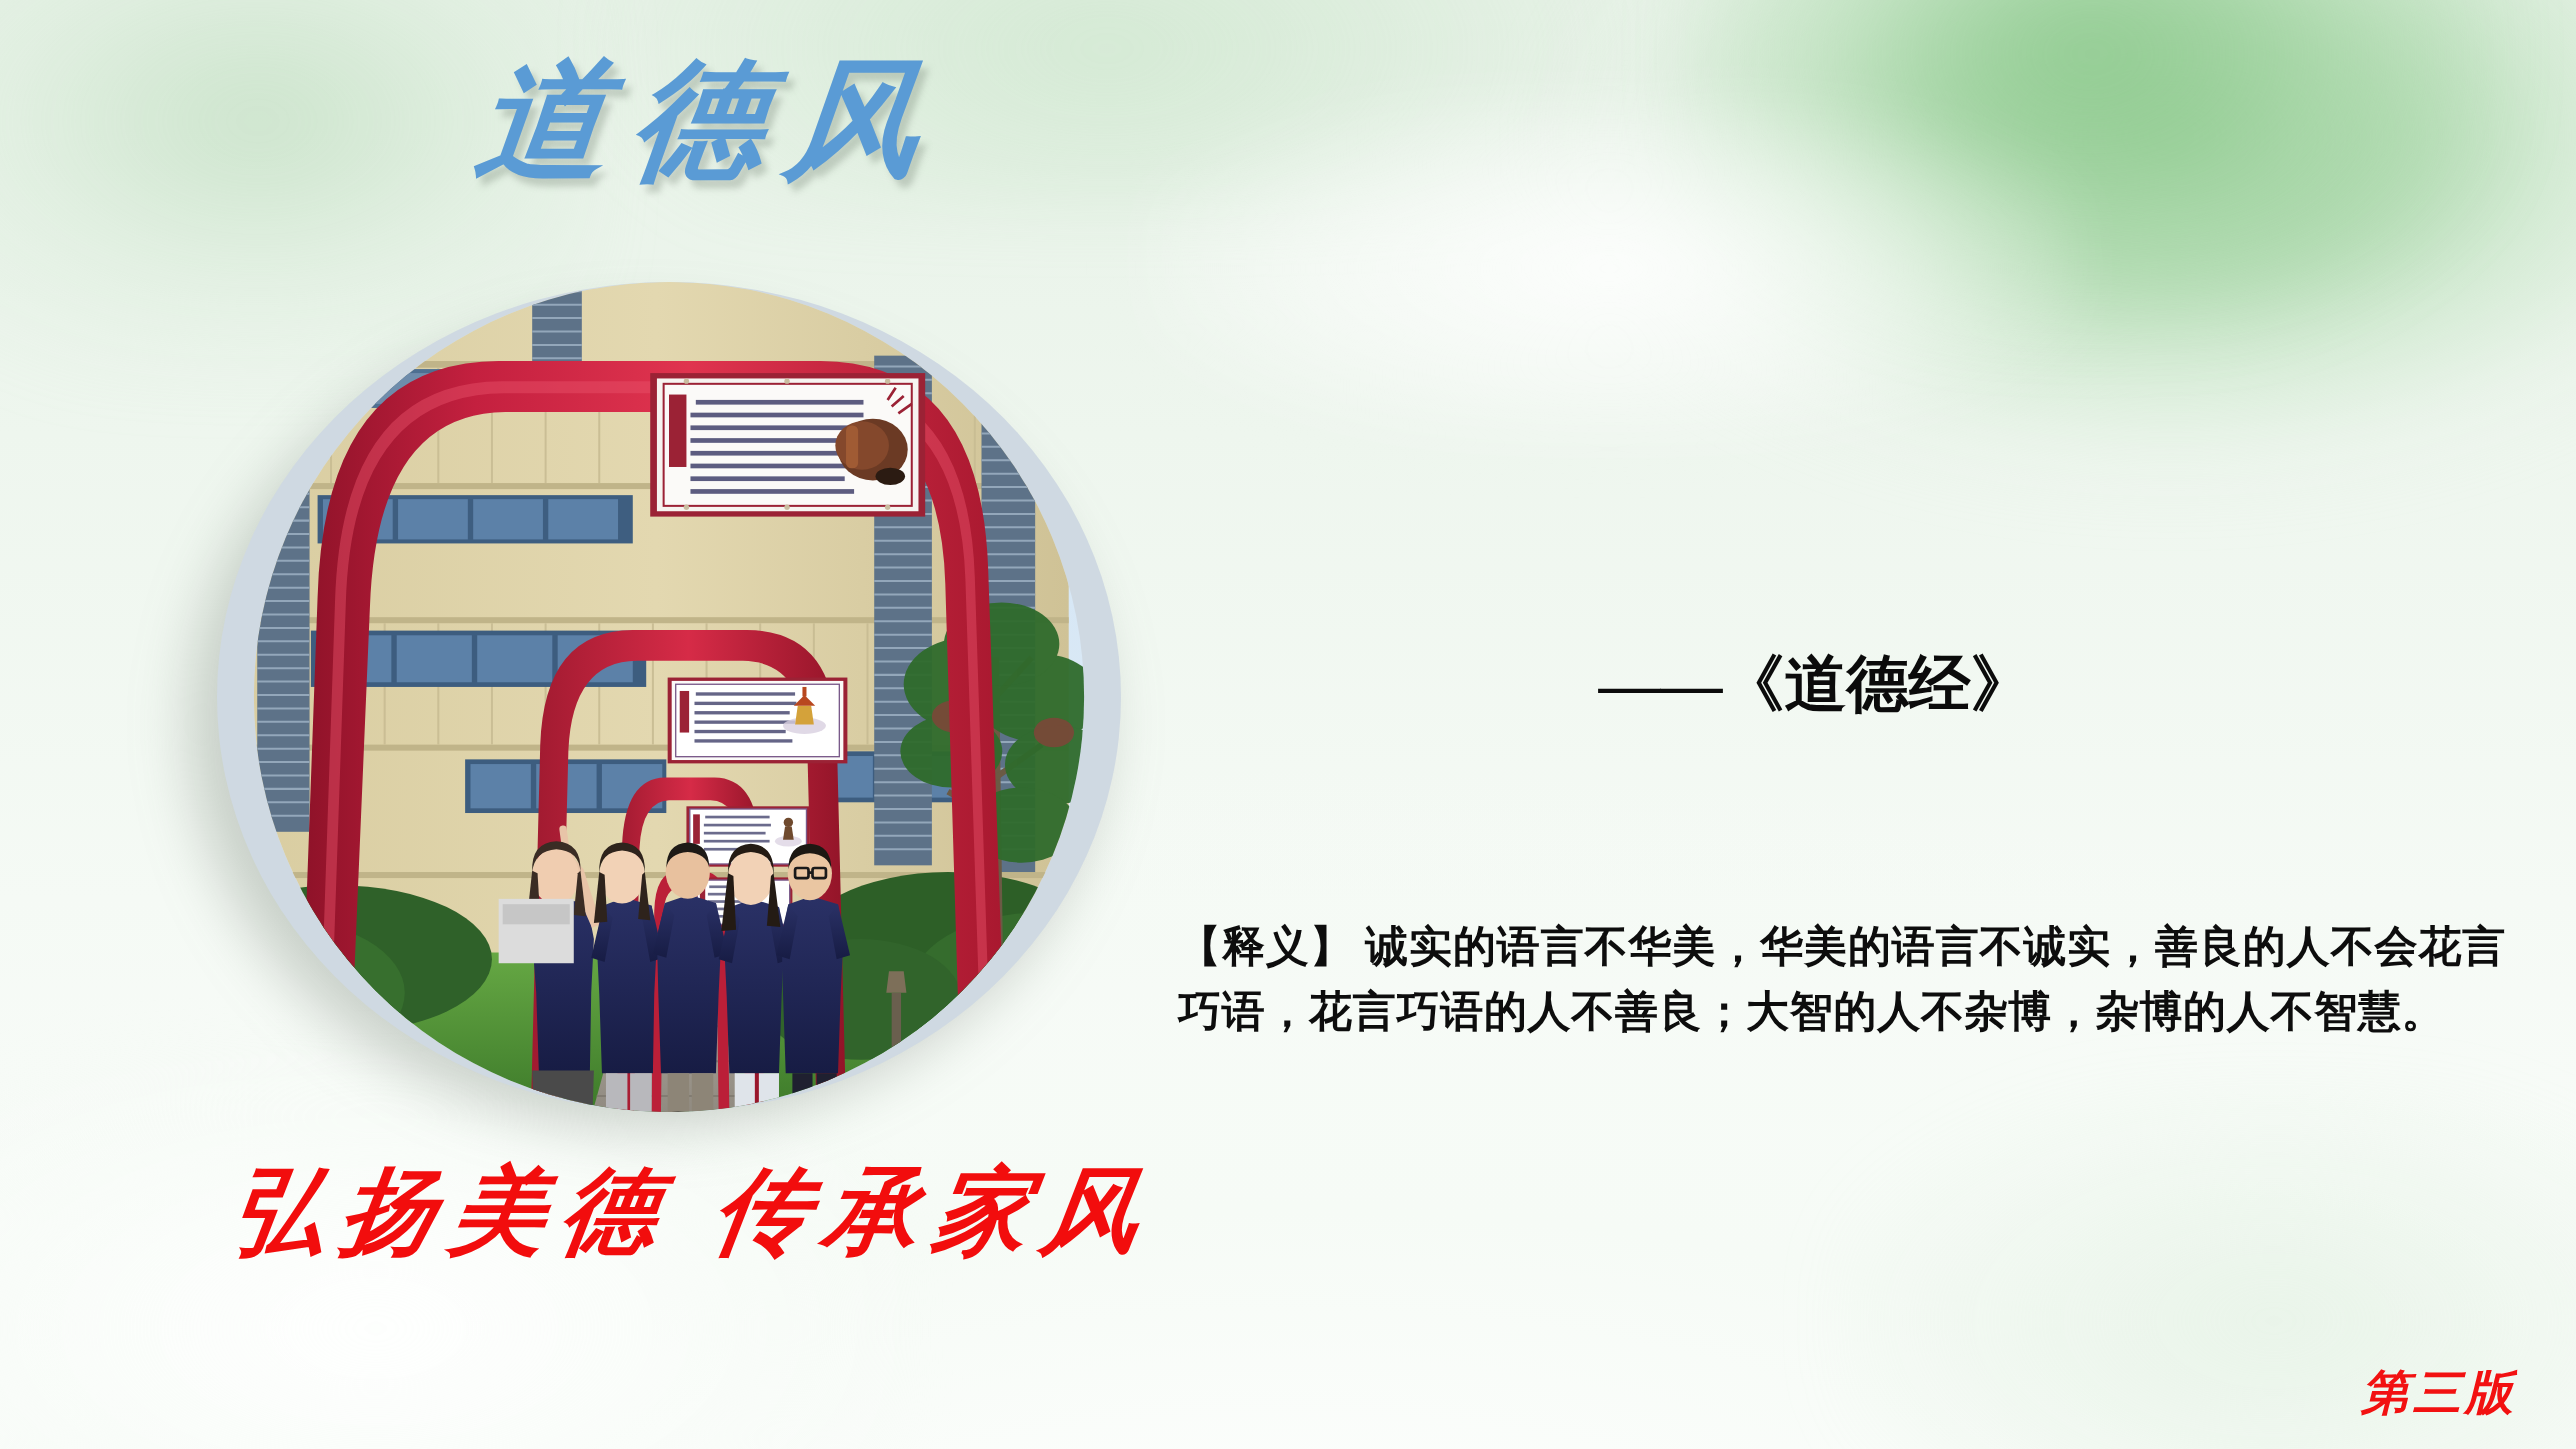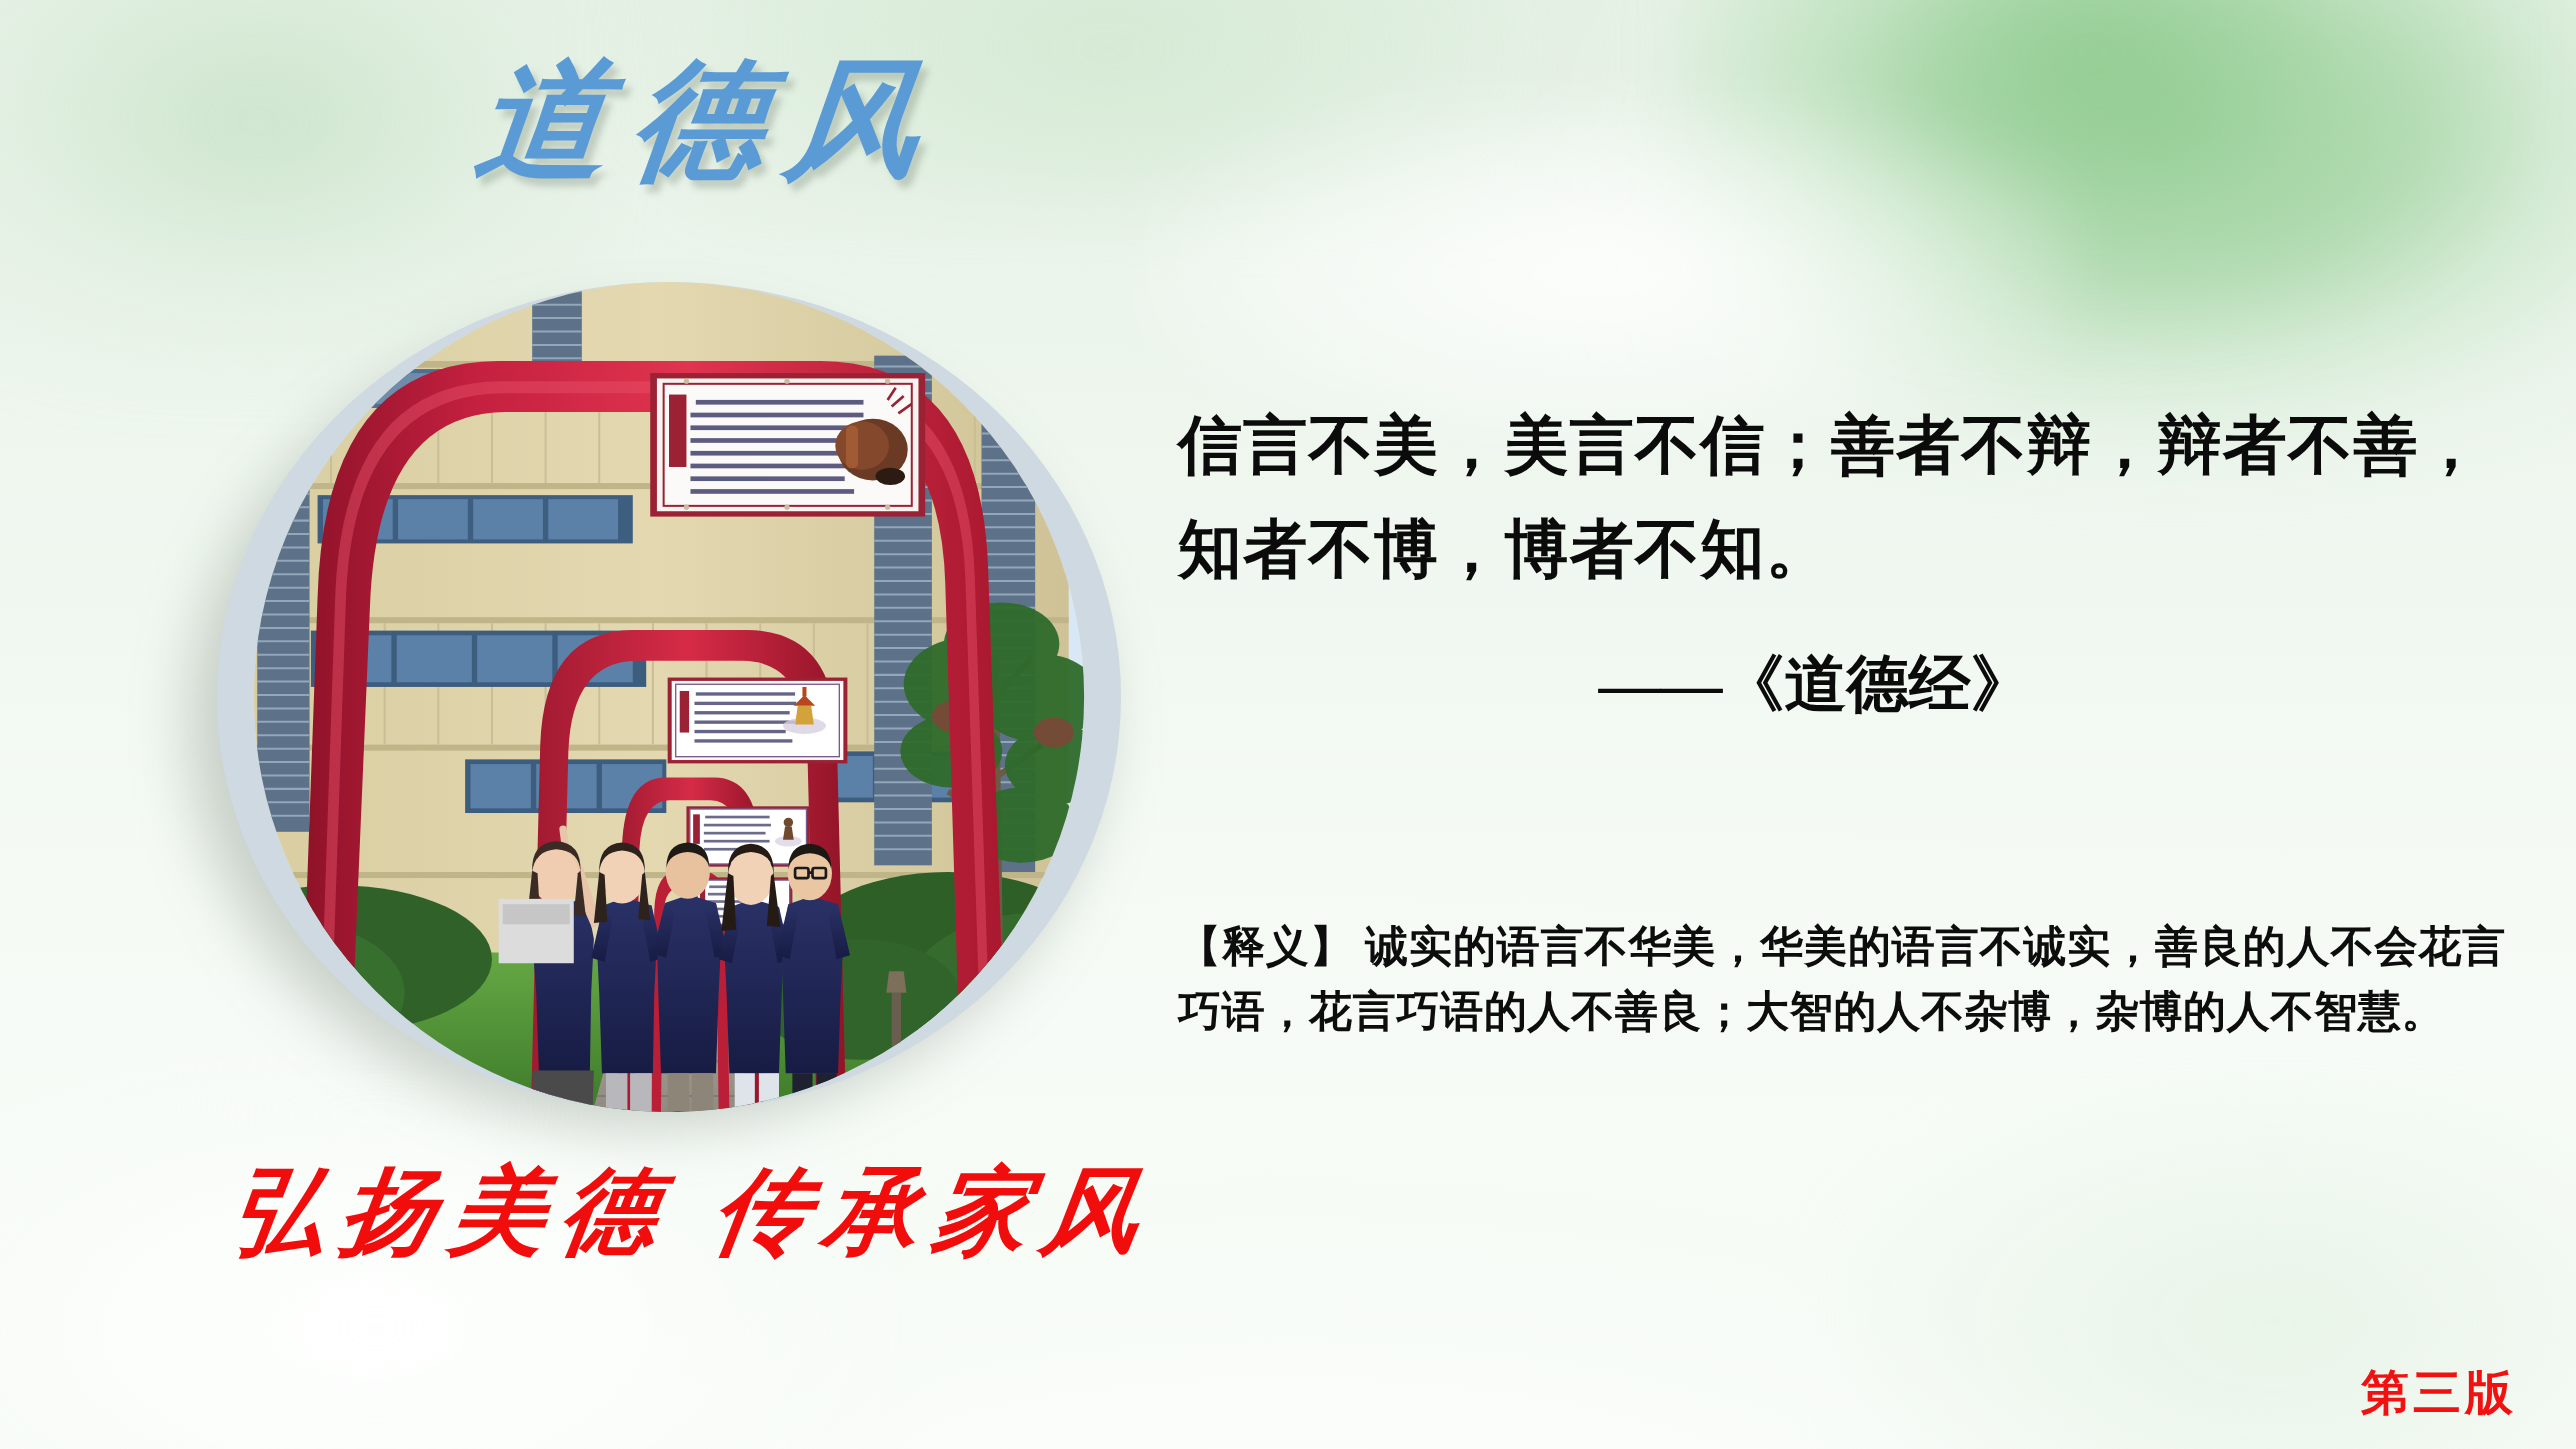--- a/index.html
+++ b/index.html
@@ -81,21 +81,21 @@
     font-size:95px;line-height:1;font-weight:700;font-style:italic;
     color:#f20d0d;letter-spacing:14.8px;white-space:nowrap;
     transform:skewX(-8deg);
     font-family:"Liberation Serif","DejaVu Serif",serif;
   }
   #slogan .gap{display:inline-block;width:43px;}
 
   
   #page-marker{
     position:absolute;right:59px;bottom:32px;
-    font-size:48px;line-height:1;font-weight:700;
+    font-size:48px;line-height:1;font-weight:700;font-style:italic;
     color:#f21111;letter-spacing:4px;white-space:nowrap;
     font-family:"Liberation Serif","DejaVu Serif",serif;
     margin-top:37px;
   }
 </style>
 </head>
 <body>
 
 <div id="page">
 
@@ -457,21 +457,20 @@
             <path d="M998 1060 L1028 1060 L1024 1028 L1002 1028 Z" fill="#7d6f59"></path>
           </g>
 
           <rect x="420" y="920" width="112" height="96" fill="#dcdcdc"></rect>
           <rect x="426" y="928" width="100" height="30" fill="#c6c6c6"></rect>
         </g>
       </svg>
     </div>
   </div>
 
-  <div id="quote">信言不美，美言不信；善者不辩，辩者不善，知者不博，博者不知。</div>
   <div id="attrib">——《道德经》</div>
 
   <div id="explain">【释义】 诚实的语言不华美，华美的语言不诚实，善良的人不会花言巧语，花言巧语的人不善良；大智的人不杂博，杂博的人不智慧。</div>
 
   <div id="slogan">
     <span>弘扬美德</span><span class="gap"></span><span>传承家风</span>
   </div>
 
   <div id="page-marker">第三版</div>
 

